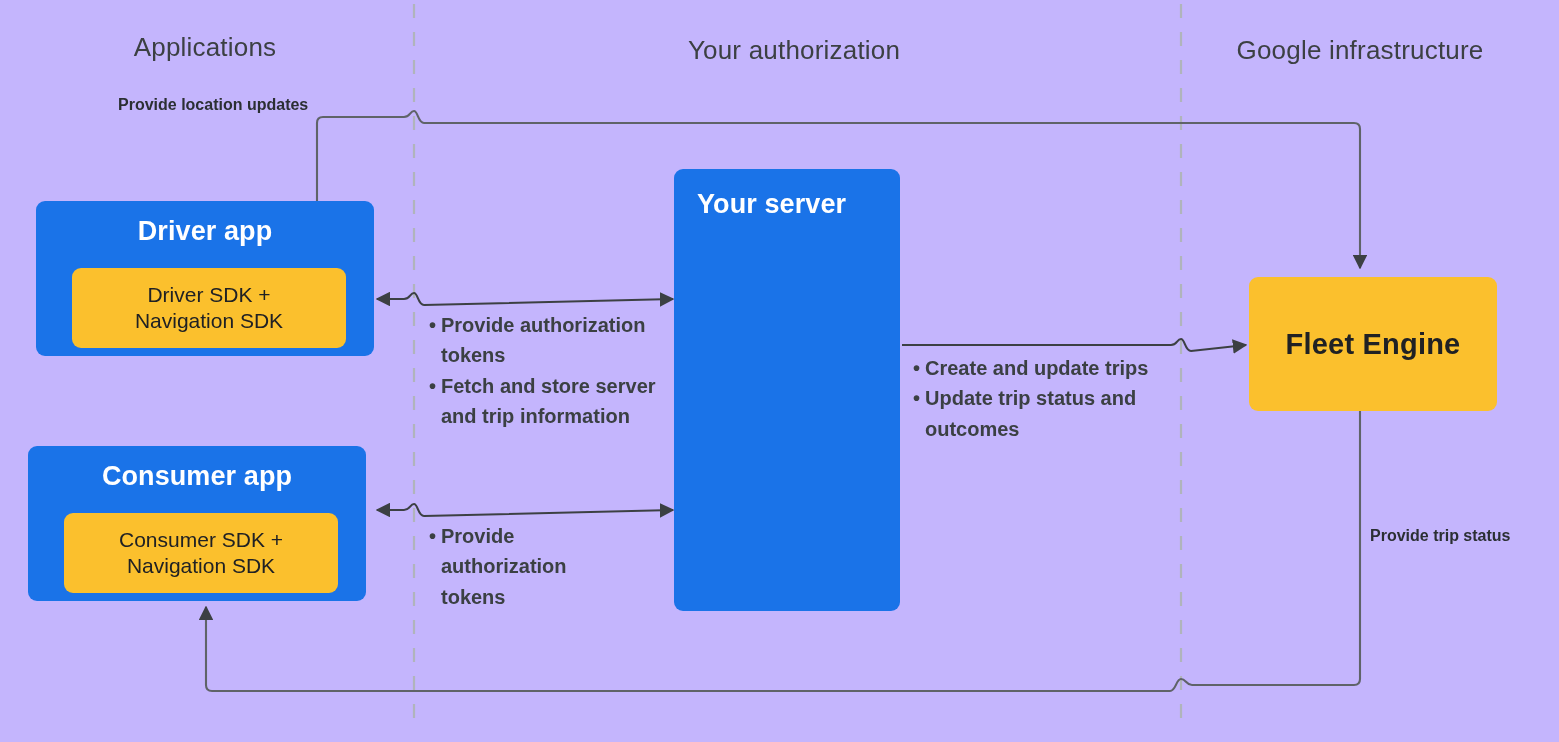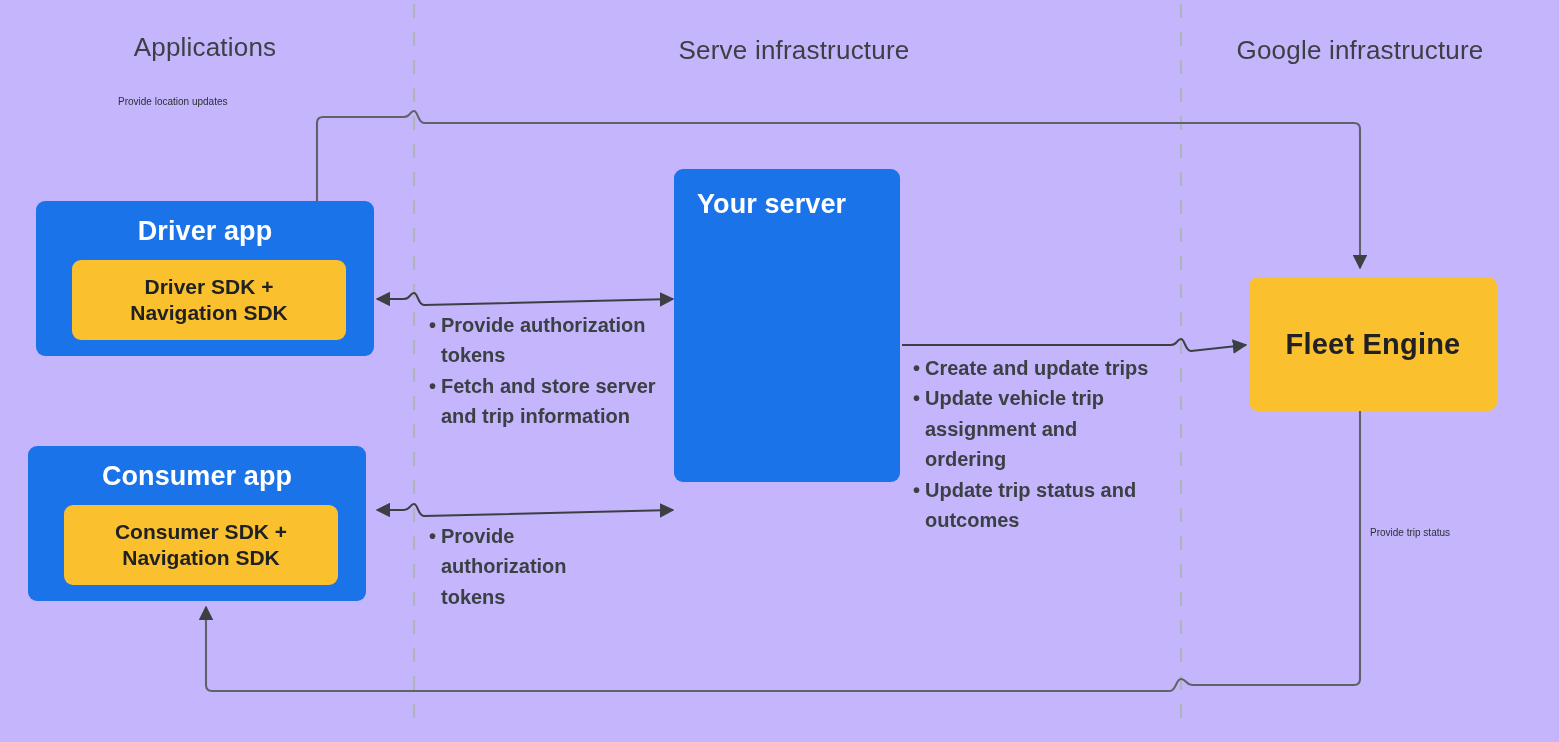--- a/index.html
+++ b/index.html
@@ -59,45 +59,46 @@
   .inner-box {
     position: absolute;
     box-sizing: border-box;
     border-radius: 9px;
     background: #fbc02d;
     display: flex;
     align-items: center;
     justify-content: center;
     text-align: center;
     color: #202124;
-    font-weight: bold;
+    font-weight: normal;
     font-size: 21px;
     line-height: 1.26;
     padding: 0 6px;
+    margin-top: 8px;
   }
   .engine-label {
     position: absolute;
     left: 0;
     top: 0;
     width: 100%;
     height: 100%;
     display: flex;
     align-items: center;
     justify-content: center;
     color: #202124;
     font-weight: bold;
     font-size: 29px;
     letter-spacing: 0.2px;
   }
 
   
   .edge-label {
     position: absolute;
-    font-size: 10px;
-    font-weight: normal;
+    font-size: 16px;
+    font-weight: bold;
     color: #2b2f33;
     white-space: nowrap;
   }
   .bullets {
     position: absolute;
     font-size: 20px;
     font-weight: bold;
     color: #3b4043;
     line-height: 1.52;
   }
@@ -148,40 +149,40 @@
              C 418 293 418 305 424 305 L 673 299" fill="none" stroke="#3c4043" stroke-width="2.1" marker-start="url(#arrowStart)" marker-end="url(#arrowEnd)"></path>
 
     <path d="M 377 510 L 404 510 C 410 510 410 504 414 504
              C 418 504 418 516 424 516 L 673 510" fill="none" stroke="#3c4043" stroke-width="2.1" marker-start="url(#arrowStart)" marker-end="url(#arrowEnd)"></path>
 
     <path d="M 902 345 L 1171 345 C 1177 345 1177 339 1181 339
              C 1185 339 1185 351 1191 351 L 1246 345" fill="none" stroke="#3c4043" stroke-width="2.1" marker-end="url(#arrowEnd)"></path>
   </svg>
 
   <div class="col-head" style="left:205px; top:32px;">Applications</div>
-  <div class="col-head" style="left:794px; top:35px;">Serve infrastructure</div>
+  <div class="col-head" style="left:794px; top:35px;">Your authorization</div>
   <div class="col-head" style="left:1360px; top:35px;">Google infrastructure</div>
 
   <div class="box box-blue" style="left:36px; top:201px; width:338px; height:155px;">
     <div class="box-title" style="top:15px;">Driver app</div>
     <div class="inner-box" style="left:36px; top:59px; width:274px; height:80px; flex-direction:column;">
       <span>Driver SDK +</span>
       <span>Navigation SDK</span>
     </div>
   </div>
 
   <div class="box box-blue" style="left:28px; top:446px; width:338px; height:155px;">
     <div class="box-title" style="top:15px;">Consumer app</div>
     <div class="inner-box" style="left:36px; top:59px; width:274px; height:80px; flex-direction:column;">
       <span>Consumer SDK +</span>
       <span>Navigation SDK</span>
     </div>
   </div>
 
-  <div class="box box-blue" style="left:674px; top:169px; width:226px; height:313px;">
+  <div class="box box-blue" style="left:674px; top:169px; width:226px; height:442px;">
     <div class="box-title" style="top:20px; text-align:left; padding-left:23px; width:auto;">Your server</div>
   </div>
 
   <div class="box box-yellow" style="left:1249px; top:277px; width:248px; height:134px;">
     <div class="engine-label">Fleet Engine</div>
   </div>
 
   <div class="edge-label" style="left:118px; top:96px;">Provide location updates</div>
 
   <div class="edge-label" style="left:1370px; top:527px;">Provide trip status</div>
@@ -195,18 +196,17 @@
 
   <div class="bullets" style="left:429px; top:521px; width:200px;">
     <ul>
       <li>Provide authorization tokens</li>
     </ul>
   </div>
 
   <div class="bullets" style="left:913px; top:353px; width:250px;">
     <ul>
       <li>Create and update trips</li>
-      <li>Update vehicle trip assignment and ordering</li>
       <li>Update trip status and outcomes</li>
     </ul>
   </div>
 
 </div>
 
 </body></html>

